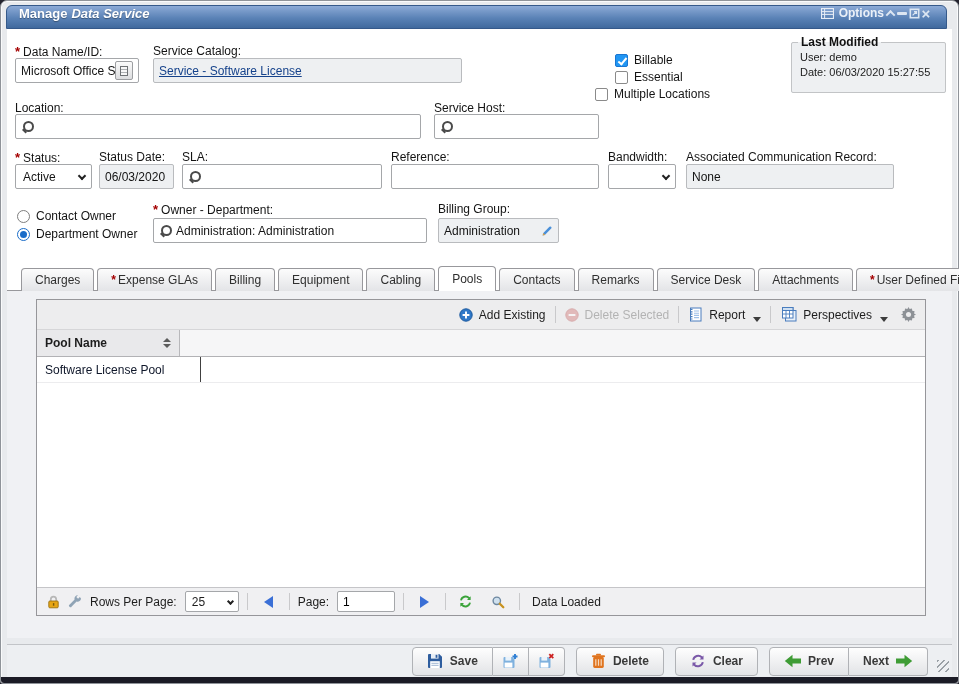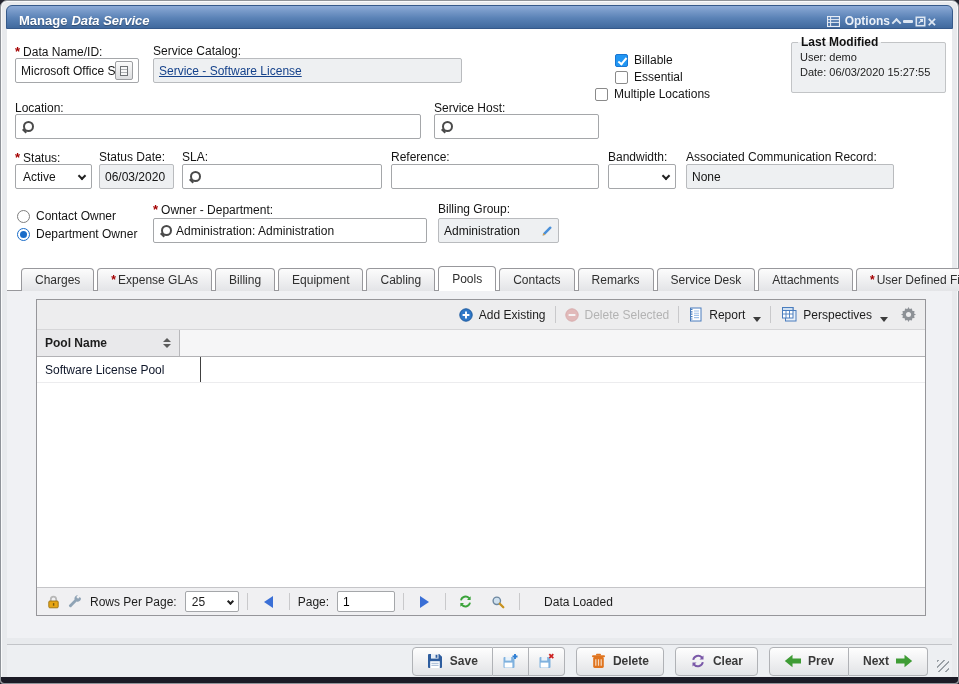--- a/index.html
+++ b/index.html
@@ -1,20 +1,20 @@
 <!DOCTYPE html>
 <html><head>
 <meta charset="utf-8">
 <style>
   *{box-sizing:border-box;margin:0;padding:0}
   html,body{width:959px;height:684px;overflow:hidden}
   body{font-family:"Liberation Sans",sans-serif;background:#23232e;position:relative}
   .window{position:absolute;inset:0;background:#e8eaed;border:1px solid #8f9399;border-radius:7px 7px 3px 3px;box-shadow:inset 0 0 0 1px rgba(255,255,255,.75)}
   
-  .titlebar{position:absolute;left:5px;right:5px;top:4px;height:24px;border-radius:6px 6px 0 0;background:linear-gradient(#8caad6,#5a82b6 55%,#416a9e);border:1px solid #35598a;display:flex;align-items:flex-end;color:#fff}
+  .titlebar{position:absolute;left:5px;right:11px;top:4px;height:24px;border-radius:6px 6px 0 0;background:linear-gradient(#8caad6,#5a82b6 55%,#416a9e);border:1px solid #35598a;display:flex;align-items:flex-start;color:#fff}
   .title{font-size:13px;font-weight:bold;padding-left:12px;text-shadow:0 1px 1px rgba(0,0,0,.35);white-space:nowrap}
   .title .em{font-style:italic;margin-left:4px}
   .tb-right{margin-left:auto;display:flex;align-items:center;gap:0;padding-right:14px}
   .tb-opt{display:flex;align-items:center;gap:5px;font-size:12px;font-weight:bold;color:#eaf0f8;cursor:default}
   .tb-ctl{display:flex;align-items:center;justify-content:center;width:12px;height:14px;color:#dce6f2}
   .chev-up{width:7px;height:7px;border-left:2px solid #dce6f2;border-top:2px solid #dce6f2;transform:rotate(45deg) translate(1px,1px)}
   .min-bar{width:10px;height:3px;background:#dce6f2;border-radius:1px}
   .close-x{font-size:15px;font-weight:bold;line-height:1}
   
   .content{position:absolute;left:6px;right:6px;top:28px;bottom:47px;background:#fff}
@@ -354,21 +354,21 @@
             <path d="M2.5 13.5v-4h4L4.95 11.05a4.1 4.1 0 006.9-2.1l1.9.4a6 6 0 01-10.2 3.1z" fill="#3aa33a"></path>
           </svg>
       </span>
       <span style="display:flex;margin:0 6px">
         <svg width="14" height="14" viewBox="0 0 14 14">
             <circle cx="5.8" cy="5.8" r="3.7" fill="#cfe0ee" stroke="#6d87a0" stroke-width="1.4"></circle>
             <path d="M8.8 8.8l3.5 3.5" stroke="#c8921e" stroke-width="2.3" stroke-linecap="round"></path>
           </svg>
       </span>
       <div class="gsep"></div>
-      <span style="margin-left:16px">Data Loaded</span>
+      <span style="margin-left:4px">Data Loaded</span>
     </div>
   </div>
 
   <div class="footerbar">
     <div class="btngroup">
       <div class="btn">
         <svg width="16" height="16" viewBox="0 0 16 16">
             <path d="M2 1h10.2L15 3.8V14a1 1 0 01-1 1H2a1 1 0 01-1-1V2a1 1 0 011-1z" fill="#2e5d9e"></path>
             <rect x="4" y="1" width="7.5" height="4.6" fill="#e8eef6"></rect>
             <rect x="8.6" y="1.8" width="1.8" height="3" fill="#2e5d9e"></rect>

